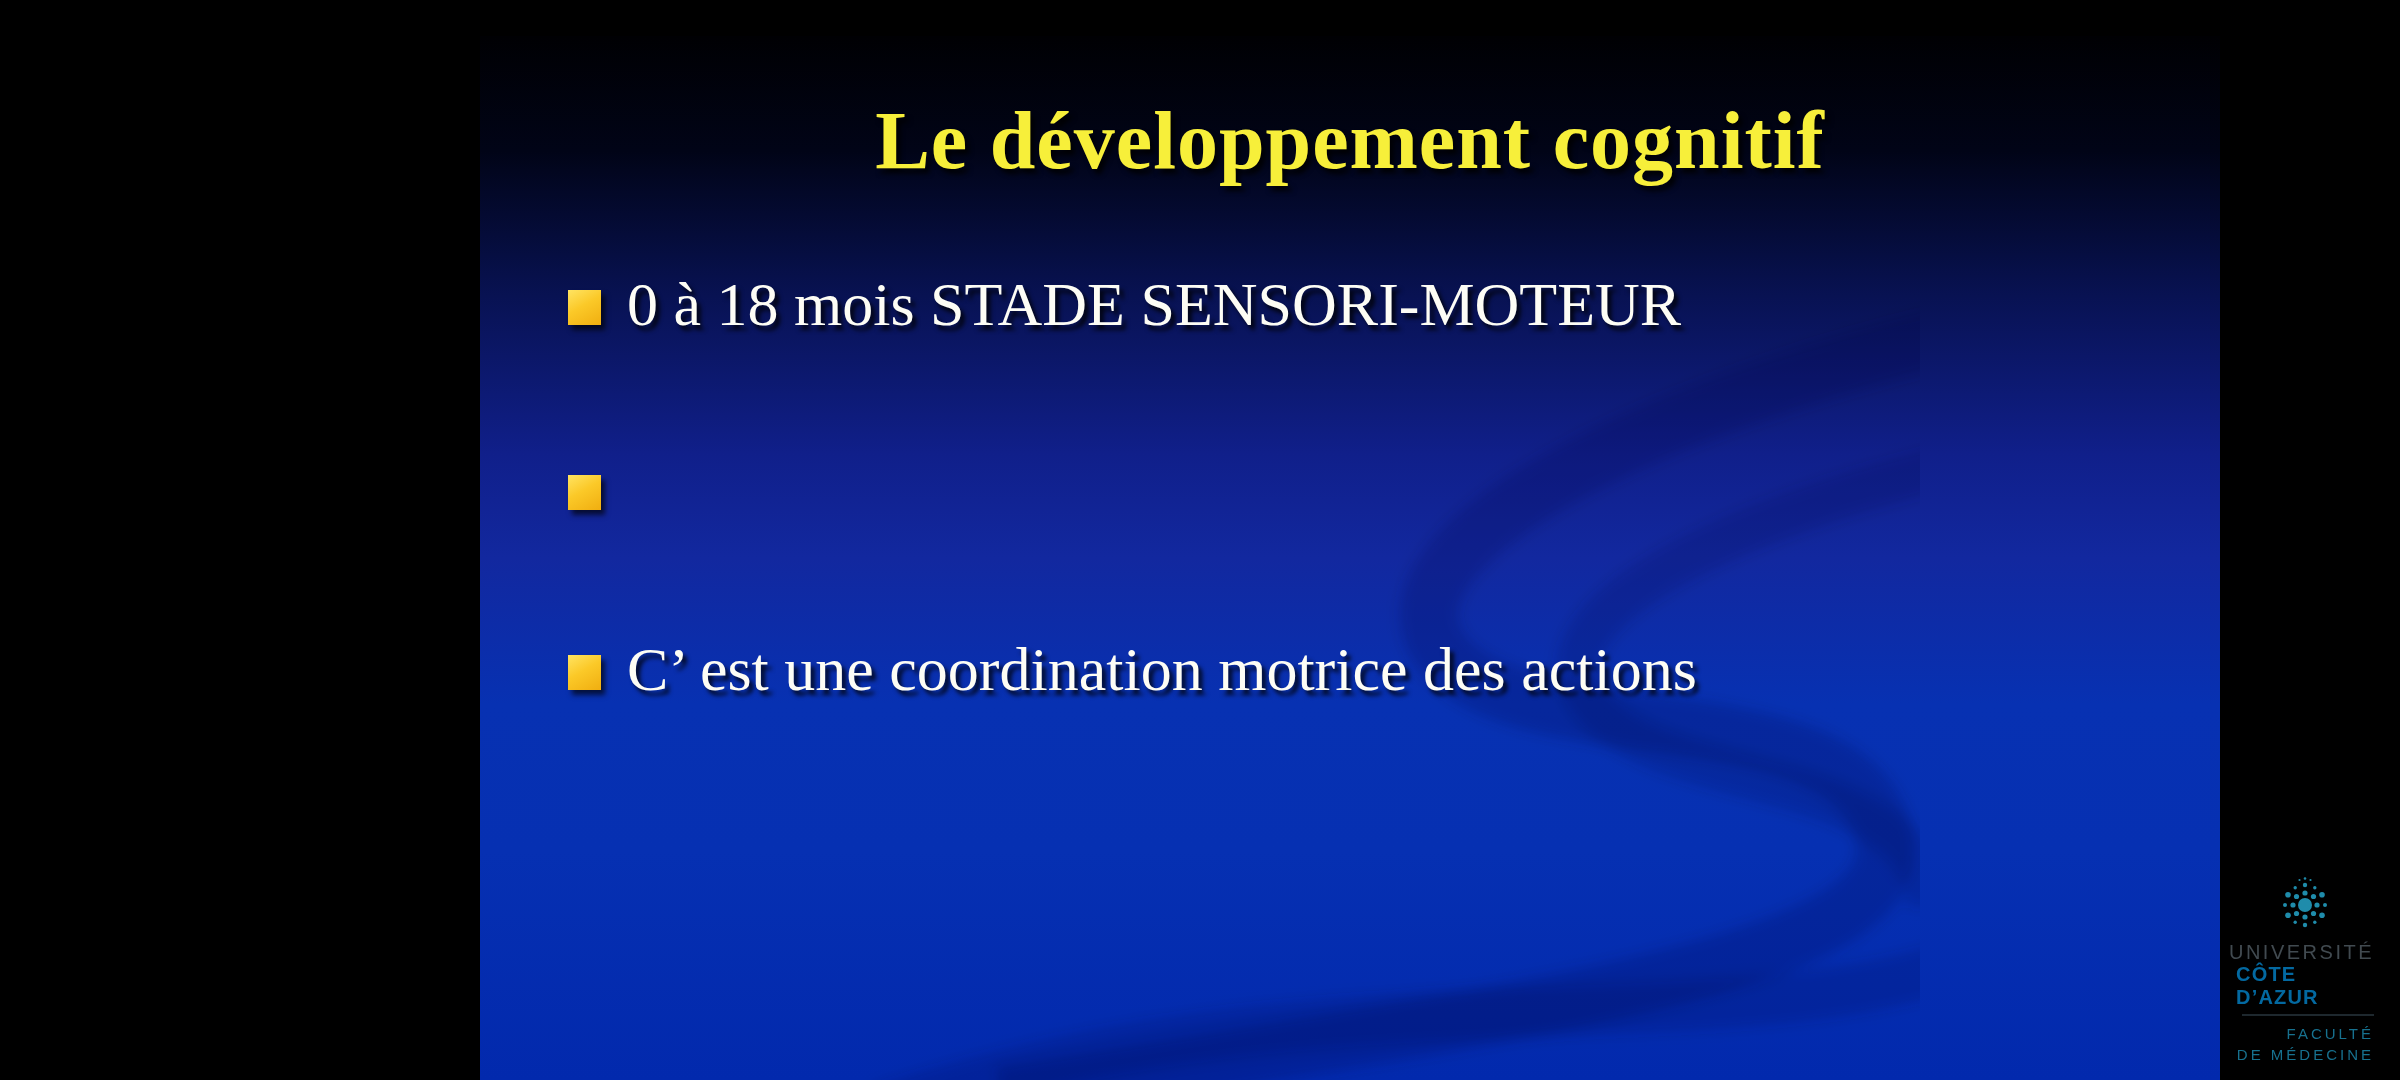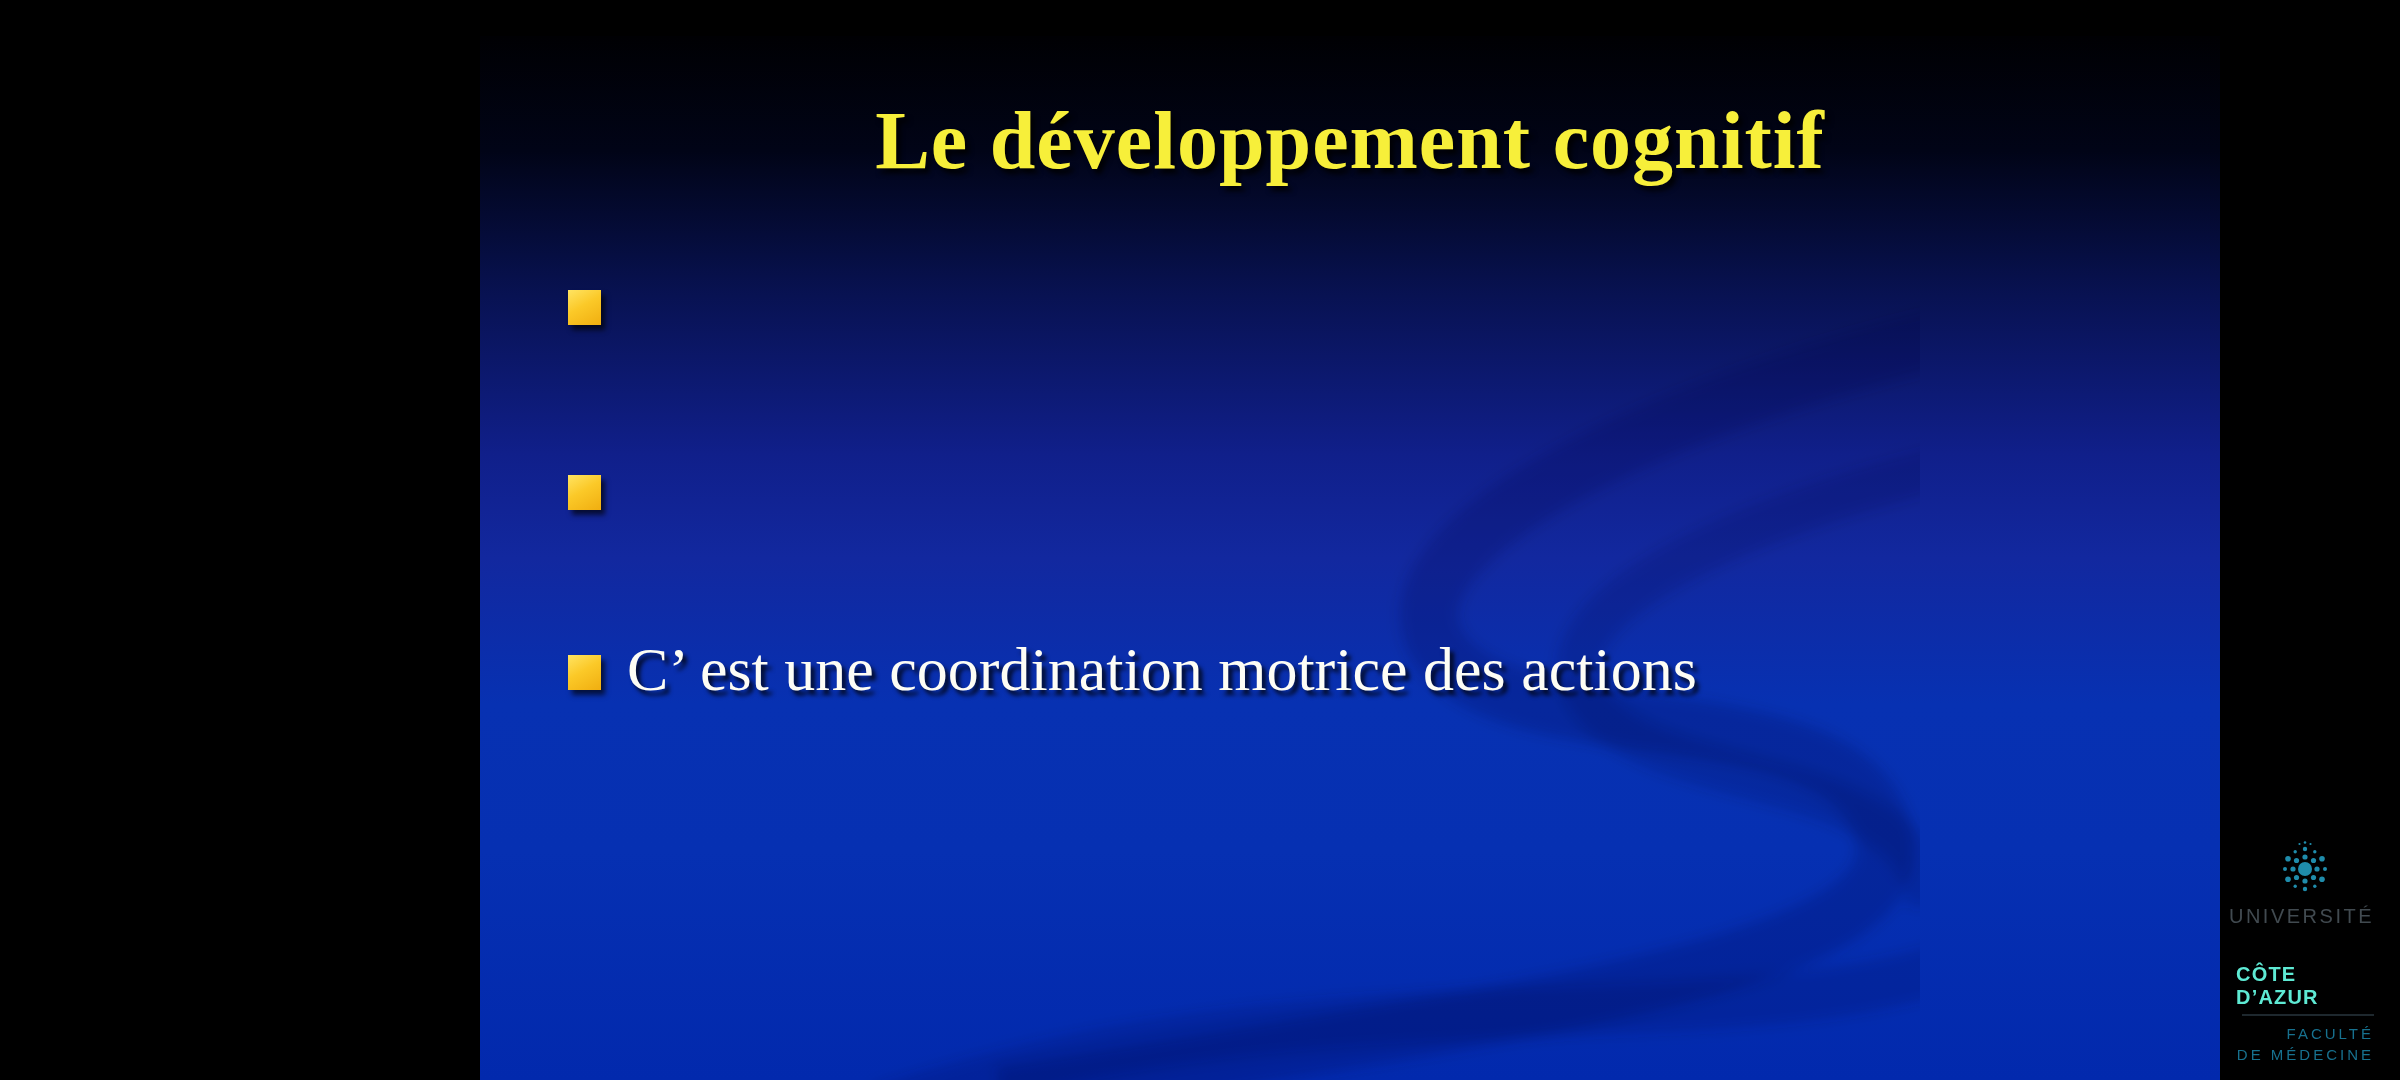--- a/index.html
+++ b/index.html
@@ -107,24 +107,23 @@
   .uca-line1 {
     font-size: 20px;
     font-weight: 400;
     color: #414a50;
     letter-spacing: 2.5px;
     line-height: 1.1;
   }
   .uca-line2 {
     font-size: 20px;
     font-weight: bold;
-    color: #5eead4;
+    color: #0369a1;
     letter-spacing: 1.2px;
     line-height: 1.15;
-    margin-top: 36px;
   }
   .uca-divider {
     width: 132px;
     border: none;
     border-top: 2px solid #1e282e;
     margin: 5px 0 7px 0;
   }
   .uca-line3, .uca-line4 {
     font-size: 15px;
     font-weight: normal;
@@ -148,20 +147,21 @@
       <path d="M 1470,300 C 1140,380 880,520 965,620 C 1050,720 1380,650 1405,805 C 1425,930 1040,975 520,1060" stroke-width="58" opacity="0.20"></path>
       <path d="M 1470,430 C 1230,490 1040,585 1115,672 C 1190,760 1440,730 1450,870" stroke-width="44" opacity="0.16"></path>
       <path d="M 400,1075 C 830,930 1230,1010 1470,930" stroke-width="50" opacity="0.16"></path>
     </g>
   </svg>
 
   <div class="slide-title">Le développement cognitif</div>
 
   <div class="bullet-row row-0">
     <span class="bullet-square"></span>
+    <span class="bullet-text">0 à 18 mois STADE SENSORI-MOTEUR</span>
   </div>
 
   <div class="bullet-row row-1">
     <span class="bullet-square"></span>
   </div>
 
   <div class="bullet-row row-2">
     <span class="bullet-square"></span>
     <span class="bullet-text">C’ est une coordination motrice des actions</span>
   </div>

